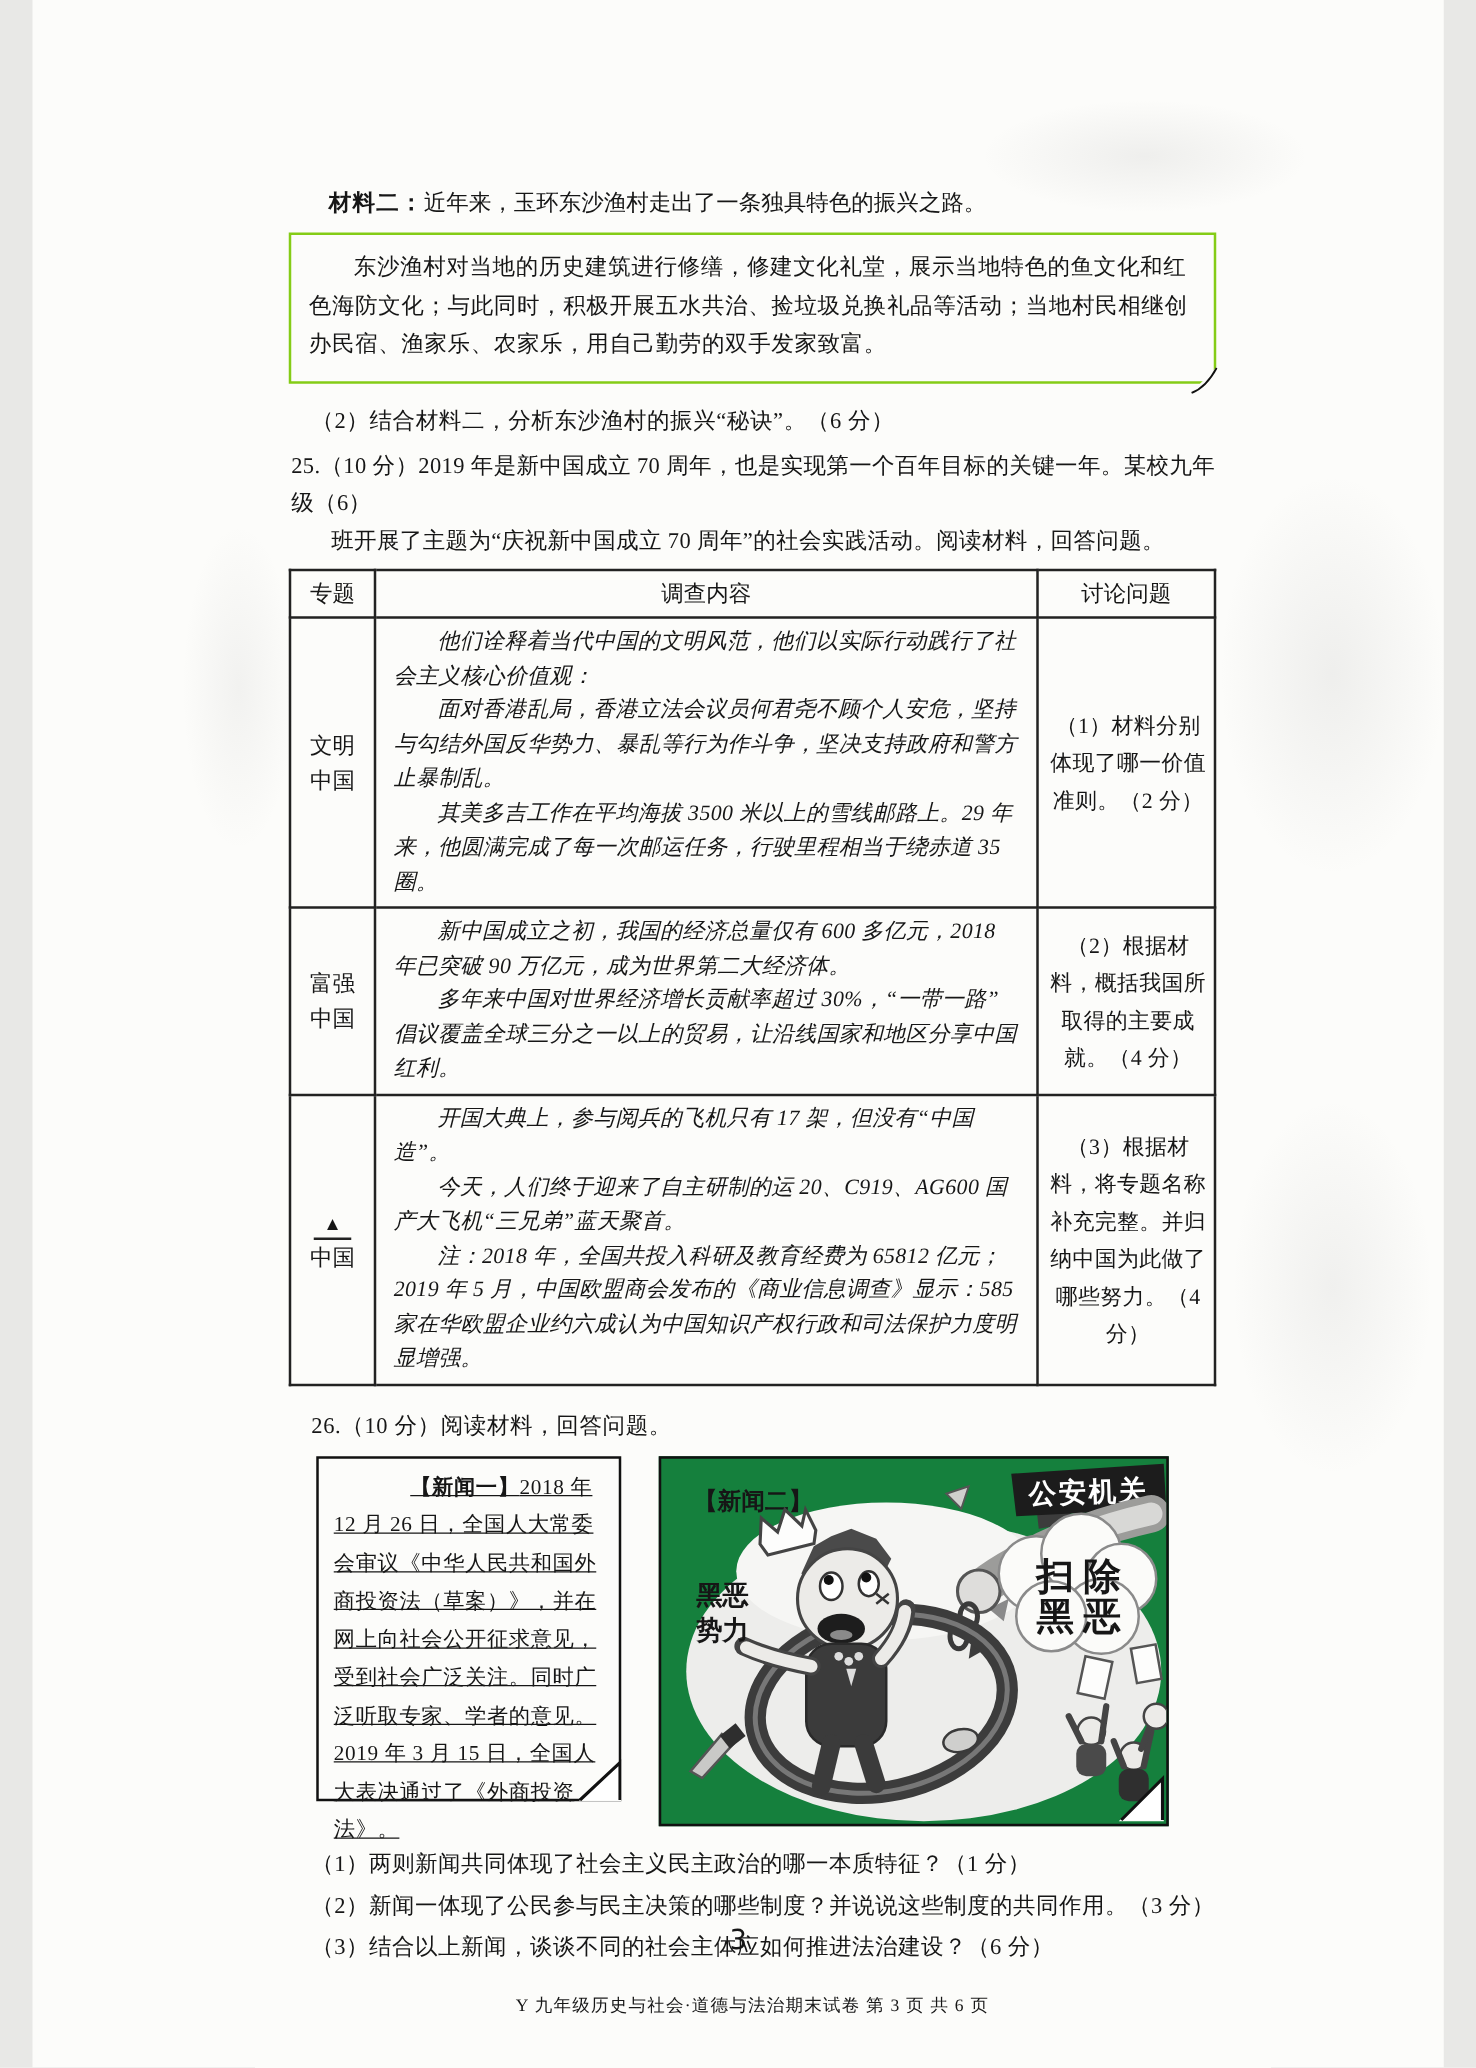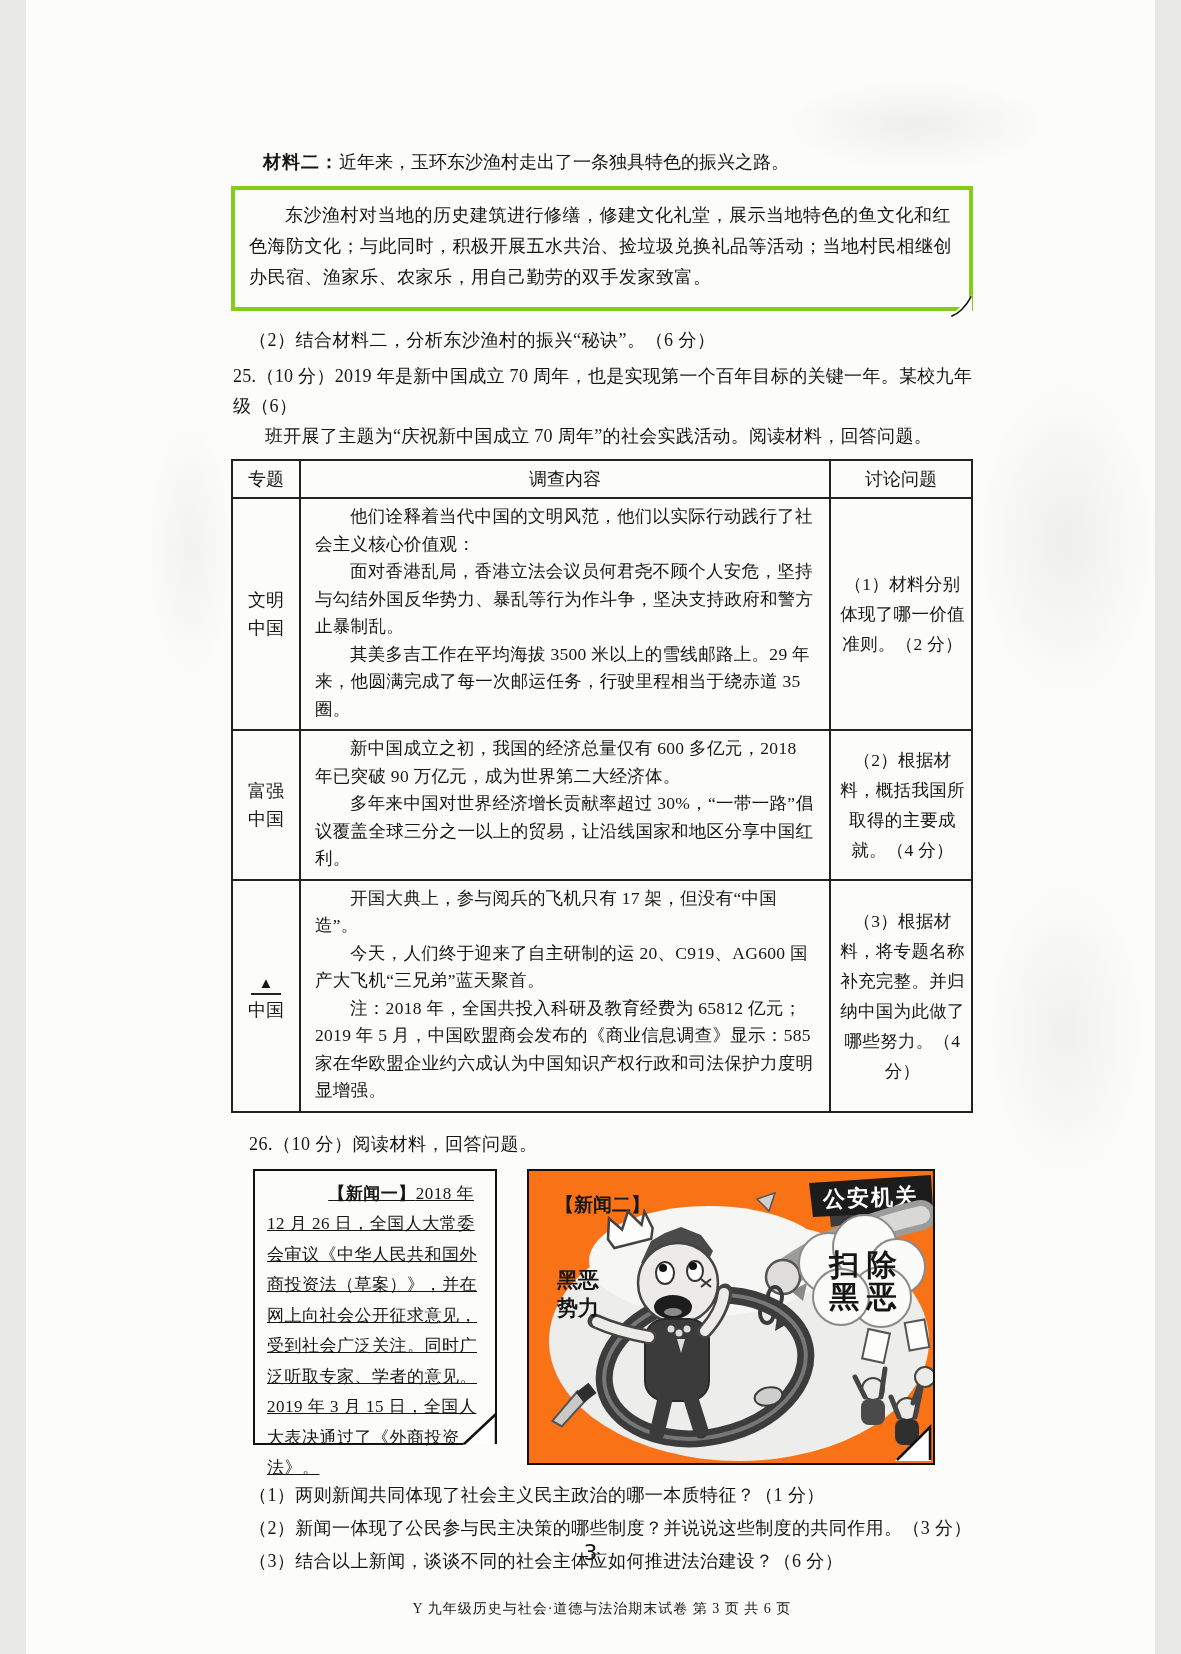--- a/index.html
+++ b/index.html
@@ -10,21 +10,21 @@
     background:#fcfcfa;
     font-family:"Liberation Serif","DejaVu Serif",serif;
     color:#161616;
     overflow:hidden;
   }
   .content{position:absolute;left:205px;top:148px;width:742px;}
   .m2-line{font-size:18px;line-height:28px;padding-left:32px;}
   .m2-label{font-weight:700;letter-spacing:1px;}
   .m2-box{
     margin-top:10px;
-    border:4px solid #84cc16;
+    border:2px solid #84cc16;
     padding:10px 14px 14px 14px;
     font-size:18px;line-height:31px;
     position:relative;
   }
   .m2-box p{margin:0;text-indent:2em;letter-spacing:0.5px;}
   .q-line{font-size:18px;line-height:30px;margin-top:14px;padding-left:18px;letter-spacing:0.5px;}
   .q25-l1{font-size:18px;line-height:30px;margin-top:6px;padding-left:2px;letter-spacing:0.3px;}
   .q25-l2{font-size:18px;line-height:30px;padding-left:34px;letter-spacing:0.3px;}
   table.survey{
     border-collapse:collapse;
@@ -36,41 +36,41 @@
     border:2px solid #222;
     vertical-align:middle;
     font-weight:400;
   }
   col.c-topic{width:68px;}
   col.c-content{width:530px;}
   col.c-question{width:142px;}
   .survey thead th{font-size:18px;height:34px;text-align:center;}
   .topic-cell{text-align:center;font-size:18px;line-height:28px;}
   .content-cell{padding:4px 12px 6px 14px;}
-  .content-cell p{margin:0;text-indent:2em;font-size:17.5px;line-height:27.5px;letter-spacing:0.3px;}
+  .content-cell p{margin:0;text-indent:2em;font-size:17.5px;line-height:27.5px;letter-spacing:0.3px;font-style:italic;}
   .question-cell{padding:6px 6px 6px 9px;vertical-align:top;font-size:17.5px;line-height:30px;letter-spacing:0.3px;text-align:center;}
   .tri{display:inline-block;border-bottom:2px solid #222;padding:0 8px 2px 8px;font-size:15px;line-height:16px;}
   .q26-head{font-size:18px;line-height:30px;margin-top:16px;padding-left:18px;letter-spacing:0.5px;}
   .news-row{display:flex;margin-top:10px;padding-left:22px;gap:30px;align-items:flex-start;}
   .news1-box{
     position:relative;
     width:244px;height:276px;
     border:2px solid #111;
     padding:8px 12px;
     box-sizing:border-box;
     font-size:17px;line-height:30.5px;text-decoration:underline;
   }
   .news1-box p{margin:0;text-indent:3.6em;letter-spacing:0.5px;}
   .news-label{font-weight:700;}
   .news2-box{
     position:relative;
     width:408px;height:296px;
     border:2px solid #111;
     box-sizing:border-box;
-    background:#f97316;
+    background:#15803d;
   }
   .fold{position:absolute;right:-2px;bottom:-2px;width:34px;height:34px;}
   .subq{font-size:18px;line-height:33px;margin-top:14px;padding-left:18px;letter-spacing:0.4px;}
   .subq div{margin:0;}
   .footer{
     margin-top:22px;text-align:center;font-size:14px;letter-spacing:1px;
   }
   .page-number{
     position:absolute;left:0;right:0;top:1540px;
     text-align:center;font-size:22px;

